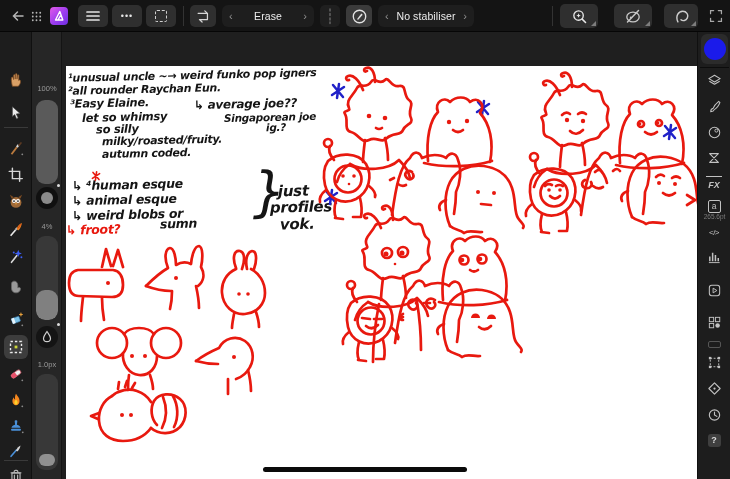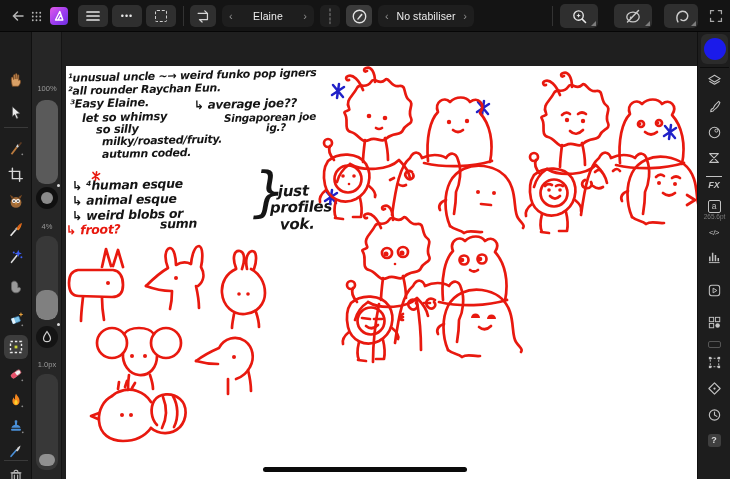--- a/index.html
+++ b/index.html
@@ -83,21 +83,21 @@
     <div style="width:12px;height:12px;border:1.3px dashed #d0d0d0;border-radius:2px;"></div>
   </div>
   <div class="vdiv" style="left:183px;"></div>
   <div class="tb btn" style="left:190px;width:26px;">
     <svg width="16" height="16" viewBox="0 0 18 18">
         <path d="M3.5 6 H14 M14 6 l-3 -2.8 M14 6 V13 H5 M5 13 l3 2.8" stroke="#d5d5d5" stroke-width="1.4" fill="none" stroke-linecap="round" stroke-linejoin="round"></path>
       </svg>
   </div>
   <div class="tb pill" style="left:222px;width:92px;">
     <span class="chev">‹</span>
-    <span class="lbl">Elaine</span>
+    <span class="lbl">Erase</span>
     <span class="chev">›</span>
   </div>
   <div class="tb" style="left:320px;width:20px;background:#1f1f1f;border-radius:5px;">
     <svg width="8" height="18" viewBox="0 0 8 18">
         <path d="M4 2 V4 M4 6.5 V8.5 M4 11 V13 M4 15 V16.5" stroke="#5f5f5f" stroke-width="1.6" stroke-linecap="round"></path>
       </svg>
   </div>
   <div class="tb" style="left:346px;width:26px;background:#3b3b3b;border-radius:5px;">
     <svg width="17" height="17" viewBox="0 0 18 18">
       <circle cx="9" cy="9" r="6.6" stroke="#e2e2e2" stroke-width="1.4" fill="none"></circle>

